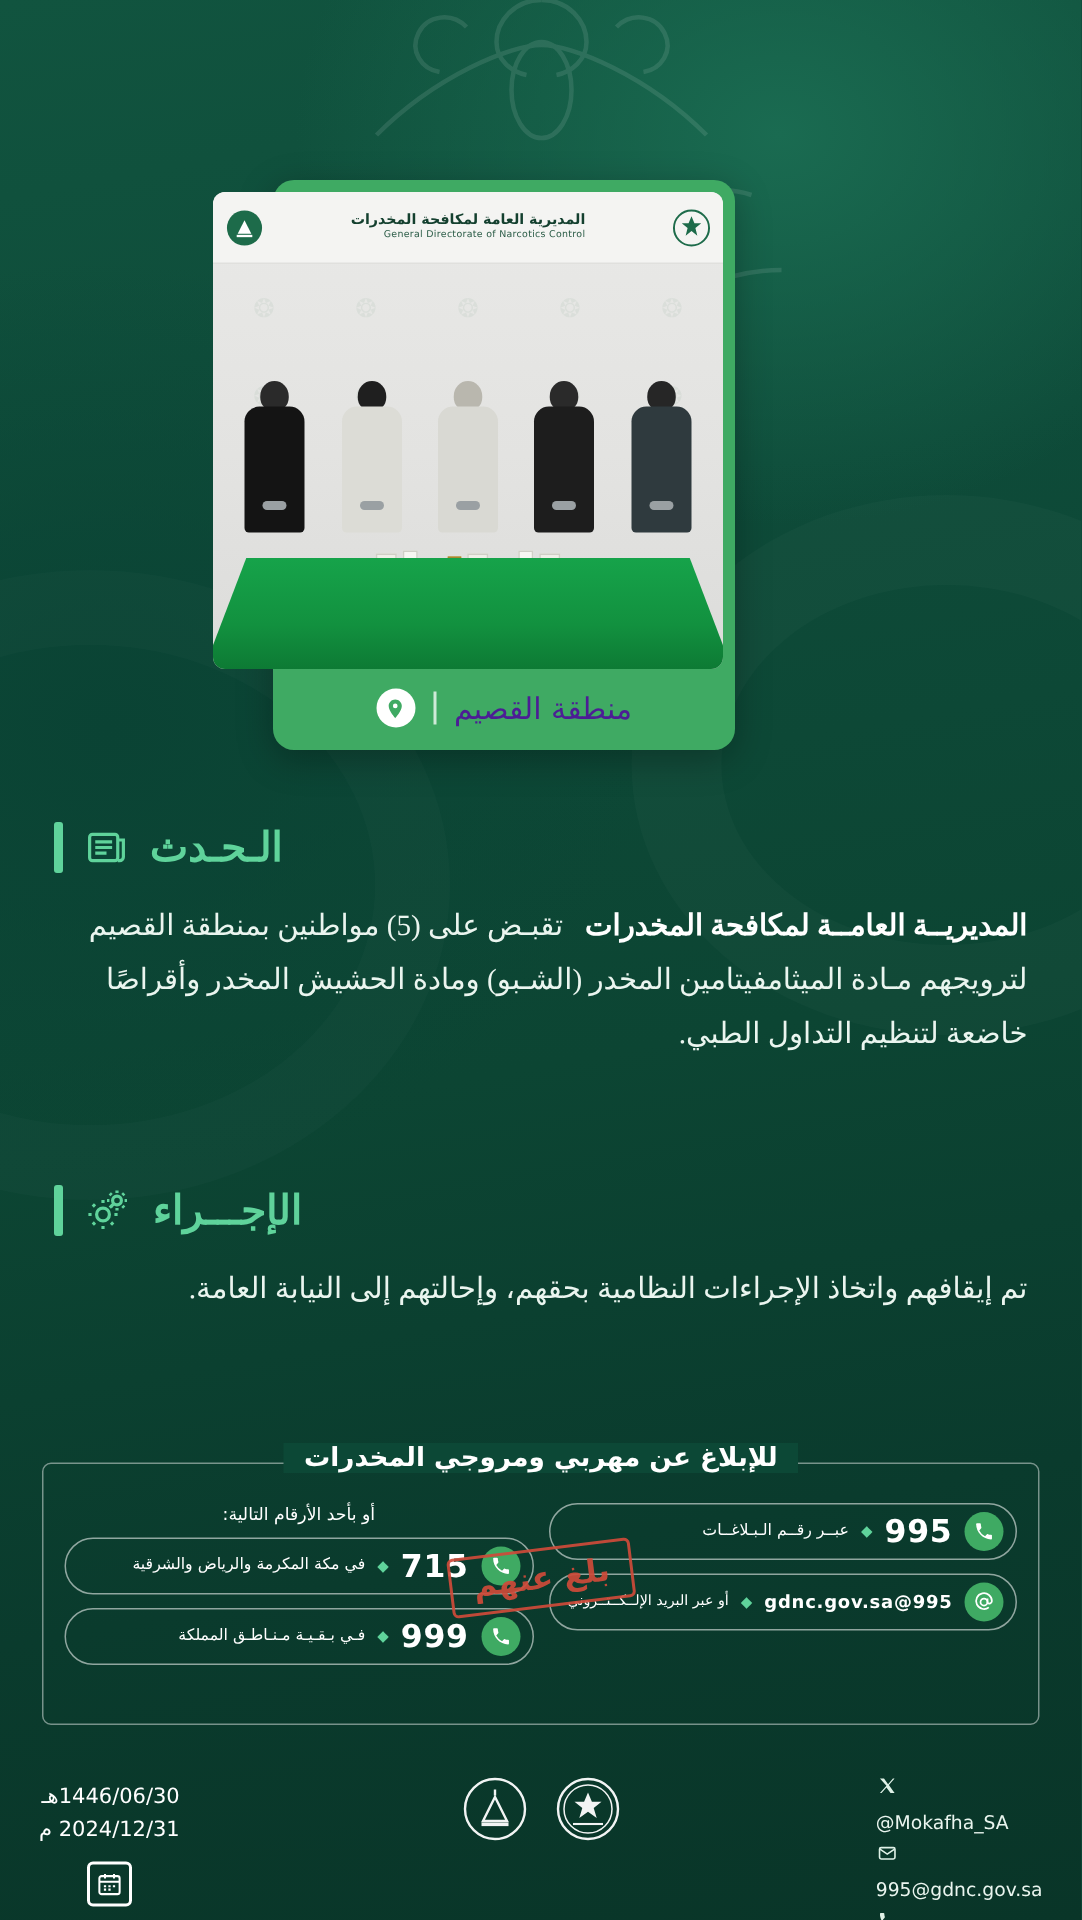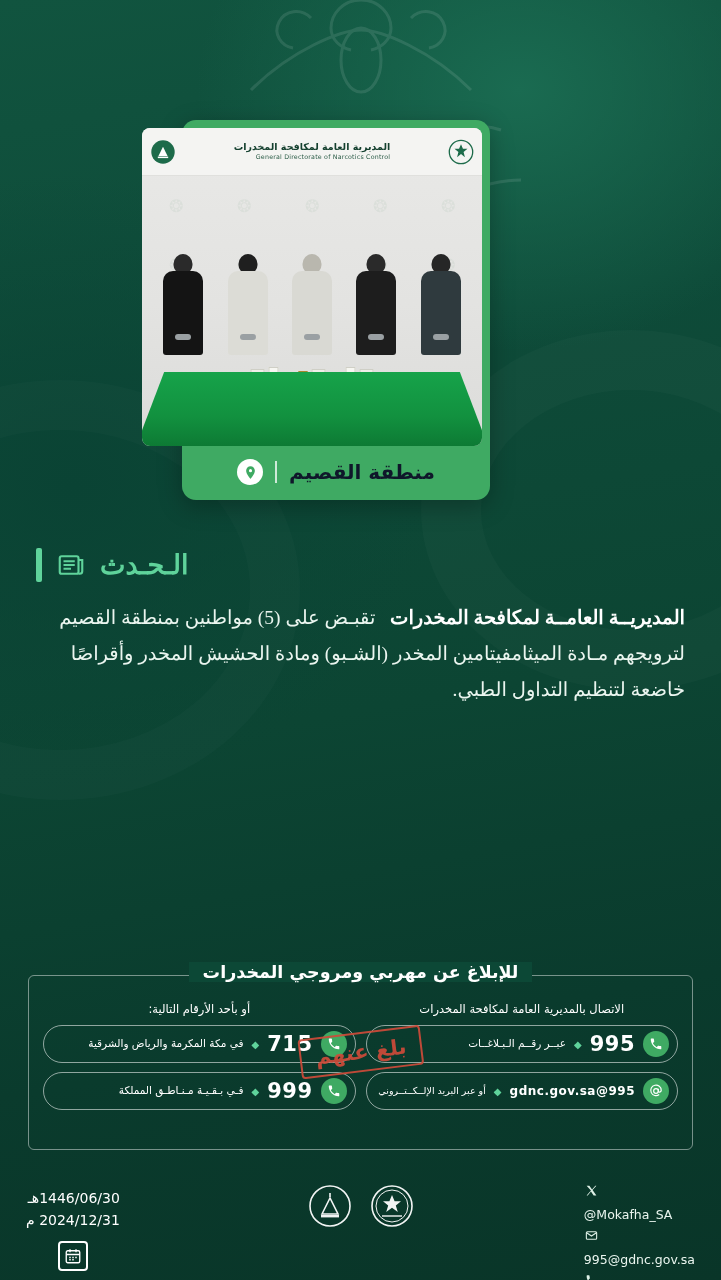--- a/index.html
+++ b/index.html
@@ -119,21 +119,21 @@
   .itm { background:#efefe8; border:1px solid #cfcfc6; }
   .itm.bag { width: 14px; height: 11px; }
   .itm.pack { width: 10px; height: 13px; background:#f7f7f2; }
   .itm.dark { width: 12px; height: 7px; background:#3e3e3a; border-color:#2c2c29; }
   .itm.gold { width: 9px; height: 9px; background:#caa84a; border-color:#a8872f;}
   .card-caption {
     height: 52px;
     display: flex; align-items: center; justify-content: center; gap: 12px;
   }
   .card-caption .txt {
-    color: #0f172a; font-size: 20px; font-weight: bold; letter-spacing: .5px;
+    color: #4c1d95; font-size: 20px; font-weight: normal; letter-spacing: .5px;
   }
   .sep-bar { width: 2px; height: 22px; background: rgba(255,255,255,.75); }
   .pin {
     width: 26px; height: 26px; border-radius: 50%; background:#ffffff;
     display:flex; align-items:center; justify-content:center;
   }
 
   
   .section { position: absolute; right: 36px; left: 36px; font-family: Liberation Serif, serif; }
   .sec-head {
@@ -337,32 +337,46 @@
         </svg>
       </span>
       <span class="sec-title">الـحـدث</span>
     </div>
     <div class="sec-body">
       <span class="bold">المديريــة العامــة لمكافحة المخدرات</span>
       &nbsp;&nbsp;<span>تقبـض على (5) مواطنين بمنطقة القصيم لترويجهم مـادة الميثامفيتامين المخدر (الشـبو) ومادة الحشيش المخدر وأقراصًا خاضعة لتنظيم التداول الطبي.</span>
     </div>
   </div>
 
+  <div class="section" style="top: 790px;">
+    <div class="sec-head" style="flex-direction: row-reverse; justify-content: flex-start;">
+      <span class="sec-bar"></span>
+      <span class="sec-icon">
+        <svg width="32" height="32" viewBox="0 0 24 24" fill="none" stroke="currentColor" stroke-width="1.6">
+          <circle cx="9.5" cy="14" r="3.2"></circle>
+          <path d="M9.5 8.3v-1.6M9.5 21.3v-1.6M3.8 14H2.2M16.8 14h-1.6M5.5 10l-1.1-1.1M14.6 19.1l-1.1-1.1M5.5 18l-1.1 1.1M14.6 8.9l-1.1 1.1"></path>
+          <circle cx="16.5" cy="7" r="2.2"></circle>
+          <path d="M16.5 3.2V2M16.5 12v-1.2M12.7 7h-1.2M21.5 7h-1.2M13.8 4.3l-.9-.9M20.1 10.6l-.9-.9M13.8 9.7l-.9.9M20.1 3.4l-.9.9"></path>
+        </svg>
+      </span>
+      <span class="sec-title">الإجـــراء</span>
+    </div>
+    <div class="sec-body">تم إيقافهم واتخاذ الإجراءات النظامية بحقهم، وإحالتهم إلى النيابة العامة.</div>
+  </div>
 
   <div class="contact-box">
     <div class="contact-title">
       <span>للإبلاغ عن مهربي ومروجي المخدرات</span>
     </div>
 
     <div class="stamp">بلغ عنهم</div>
 
     <div class="contact-cols">
 
       <div class="col">
-        <div class="col-head">الاتصال بالمديرية العامة لمكافحة المخدرات</div>
 
         <div class="pill">
           <span class="circle">
             <svg width="14" height="14" viewBox="0 0 24 24" fill="currentColor">
                 <path d="M6.6 10.8a15 15 0 0 0 6.6 6.6l2.2-2.2c.3-.3.7-.4 1-.2 1.2.4 2.4.6 3.7.6.6 0 1 .4 1 1V20c0 .6-.4 1-1 1C10.9 21 3 13.1 3 3.5c0-.6.4-1 1-1h3.4c.6 0 1 .4 1 1 0 1.3.2 2.5.6 3.7.1.4 0 .8-.2 1l-2.2 2.6z"></path>
               </svg>
           </span>
           <span class="num">995</span>
           <span class="dia">◆</span>
           <span class="lbl">عبــر رقــم الـبـلاغــات</span>

